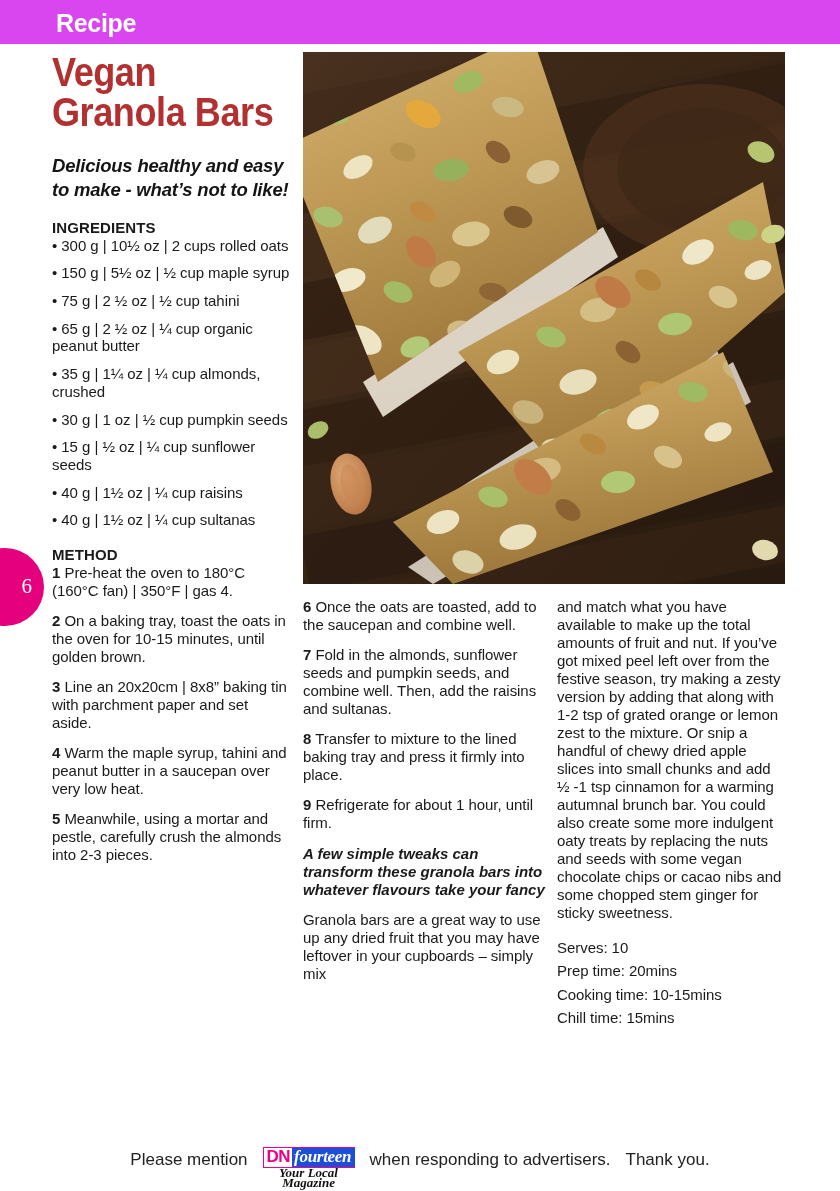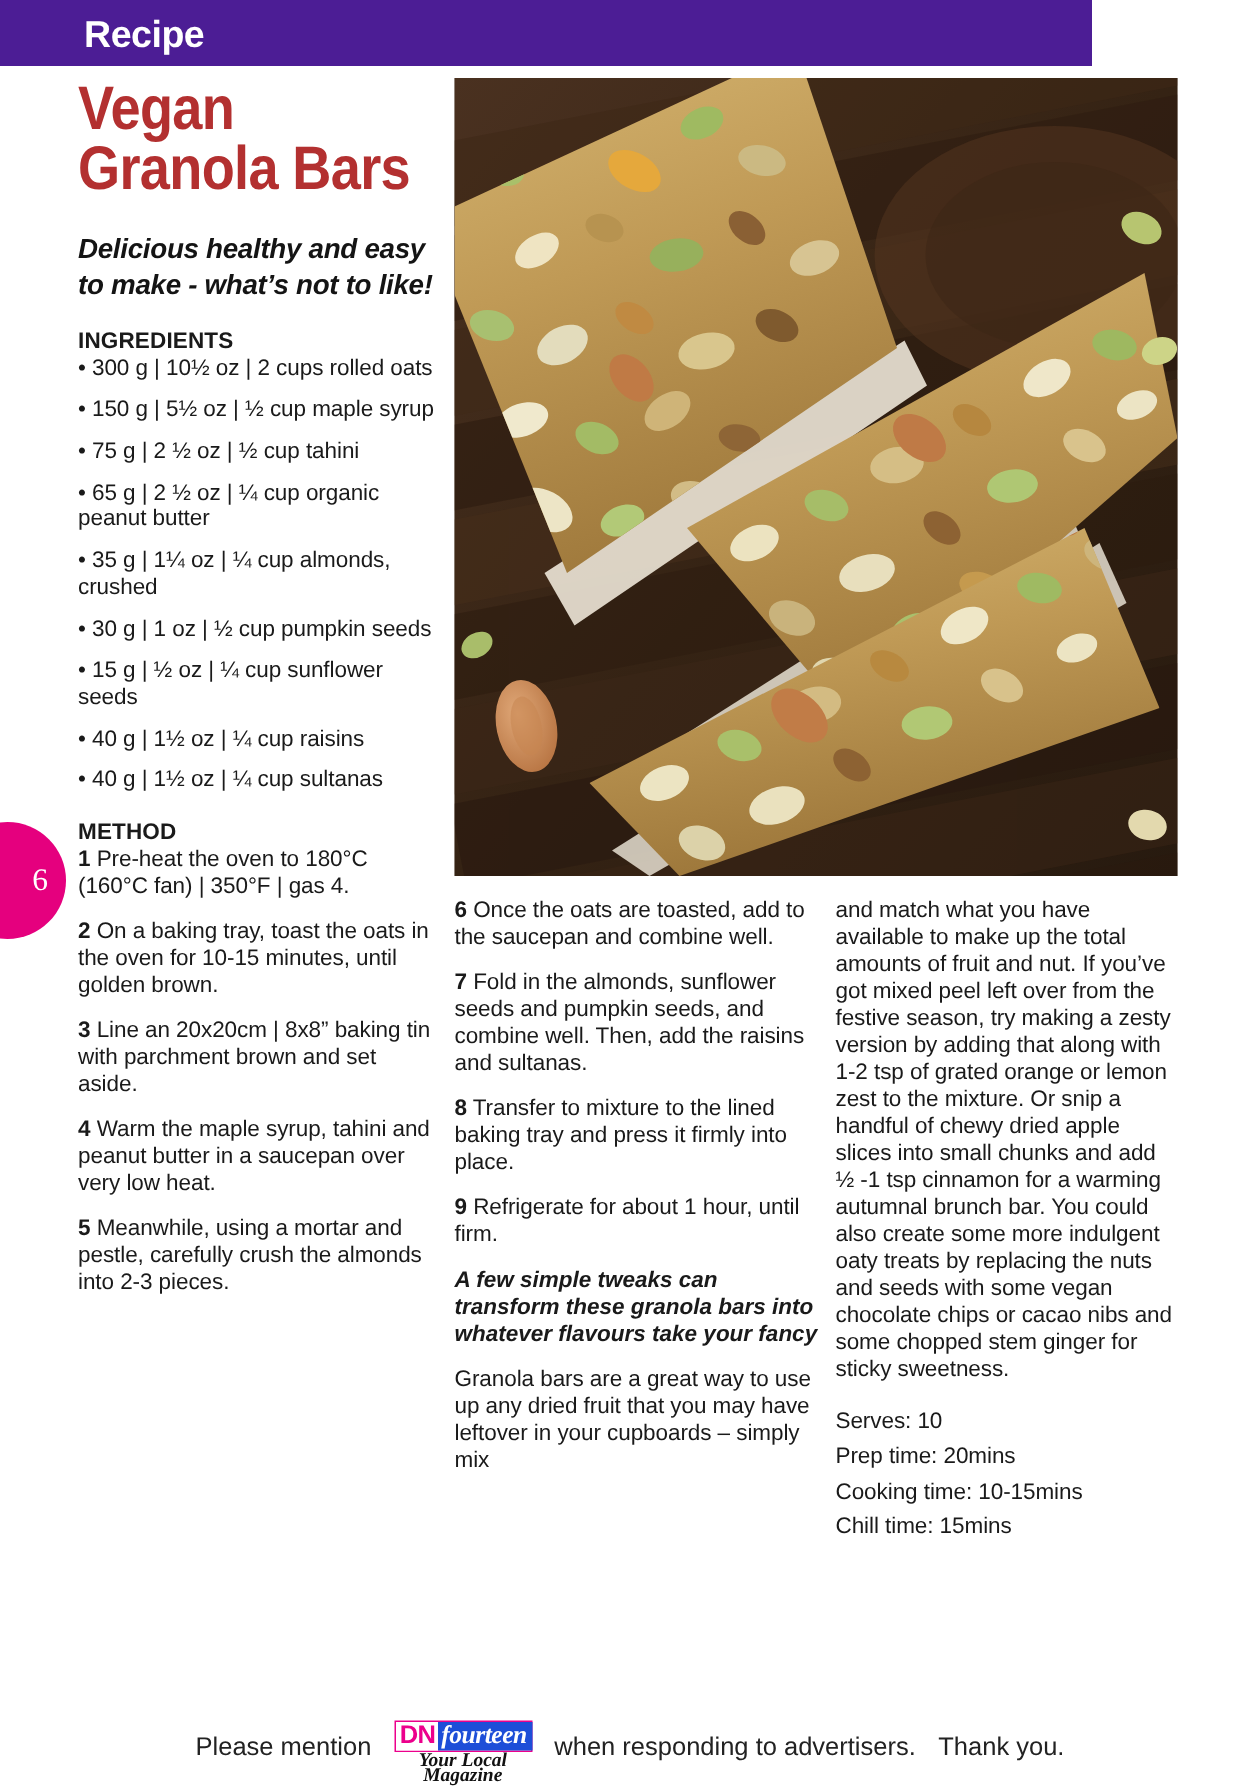--- a/index.html
+++ b/index.html
@@ -13,23 +13,23 @@
     position: relative;
     overflow: hidden;
     font-family: "Liberation Sans", "DejaVu Sans", sans-serif;
     color: #1a1a1a;
   }
 
   
   .header-bar {
     position: absolute;
     left: 0; top: 0;
-    width: 728px;
+    width: 840px;
     height: 44px;
-    background: #4c1d95;
+    background: #d946ef;
   }
   .header-bar .section-title {
     position: absolute;
     left: 56px;
     top: 9px;
     color: #ffffff;
     font-size: 25px;
     font-weight: bold;
     letter-spacing: -0.3px;
     font-family: "Liberation Sans", sans-serif;
@@ -165,21 +165,21 @@
     position: absolute;
     left: 0;
     top: 1145px;
     width: 840px;
     text-align: center;
     font-size: 17px;
     color: #222;
   }
   .footer-inner {
     display: inline-flex;
-    align-items: flex-end;
+    align-items: center;
     gap: 15px;
   }
   .logo {
     display: inline-block;
     position: relative;
     top: 2px;
     width: 92px;
     height: 30px;
   }
   .logo-row {
@@ -379,21 +379,21 @@
   <div class="ing-item">• 65 g | 2 ½ oz | ¼ cup organic peanut butter</div>
   <div class="ing-item">• 35 g | 1¼ oz | ¼ cup almonds, crushed</div>
   <div class="ing-item">• 30 g | 1 oz | ½ cup pumpkin seeds</div>
   <div class="ing-item">• 15 g | ½ oz | ¼ cup sunflower seeds</div>
   <div class="ing-item">• 40 g | 1½ oz | ¼ cup raisins</div>
   <div class="ing-item">• 40 g | 1½ oz | ¼ cup sultanas</div>
 
   <div class="sec-head">METHOD</div>
   <div class="step"><b>1</b> <span>Pre-heat the oven to 180°C (160°C fan) | 350°F | gas 4.</span></div>
   <div class="step"><b>2</b> <span>On a baking tray, toast the oats in the oven for 10-15 minutes, until golden brown.</span></div>
-  <div class="step"><b>3</b> <span>Line an 20x20cm | 8x8” baking tin with parchment brown and set aside.</span></div>
+  <div class="step"><b>3</b> <span>Line an 20x20cm | 8x8” baking tin with parchment paper and set aside.</span></div>
   <div class="step"><b>4</b> <span>Warm the maple syrup, tahini and peanut butter in a saucepan over very low heat.</span></div>
   <div class="step"><b>5</b> <span>Meanwhile, using a mortar and pestle, carefully crush the almonds into 2-3 pieces.</span></div>
 </div>
 
 <div class="mid-col">
   <div class="step"><b>6</b> <span>Once the oats are toasted, add to the saucepan and combine well.</span></div>
   <div class="step"><b>7</b> <span>Fold in the almonds, sunflower seeds and pumpkin seeds, and combine well. Then, add the raisins and sultanas.</span></div>
   <div class="step"><b>8</b> <span>Transfer to mixture to the lined baking tray and press it firmly into place.</span></div>
   <div class="step"><b>9</b> <span>Refrigerate for about 1 hour, until firm.</span></div>
 

